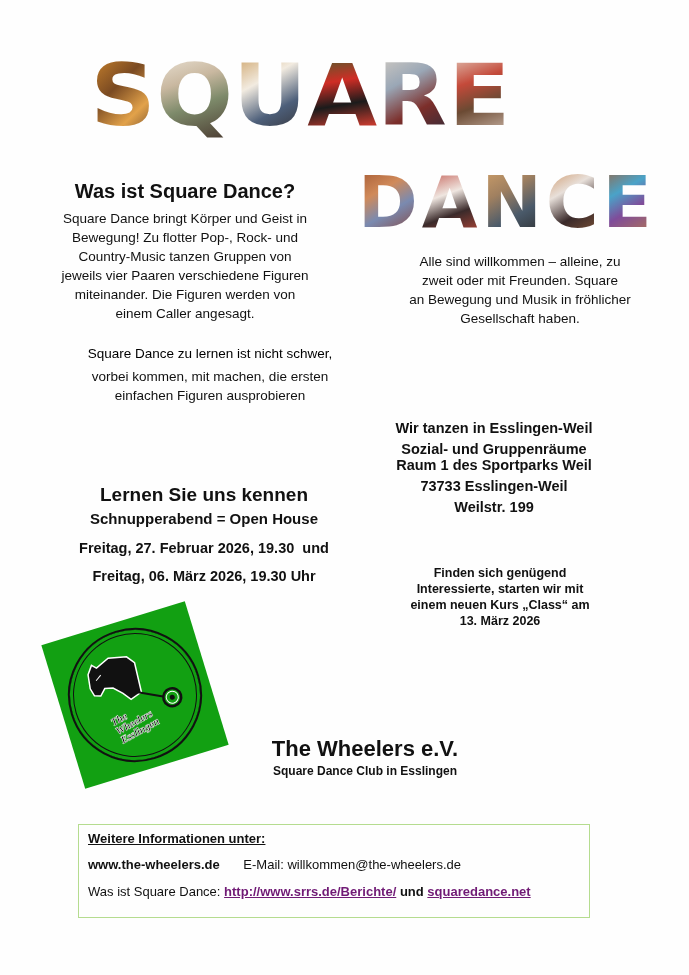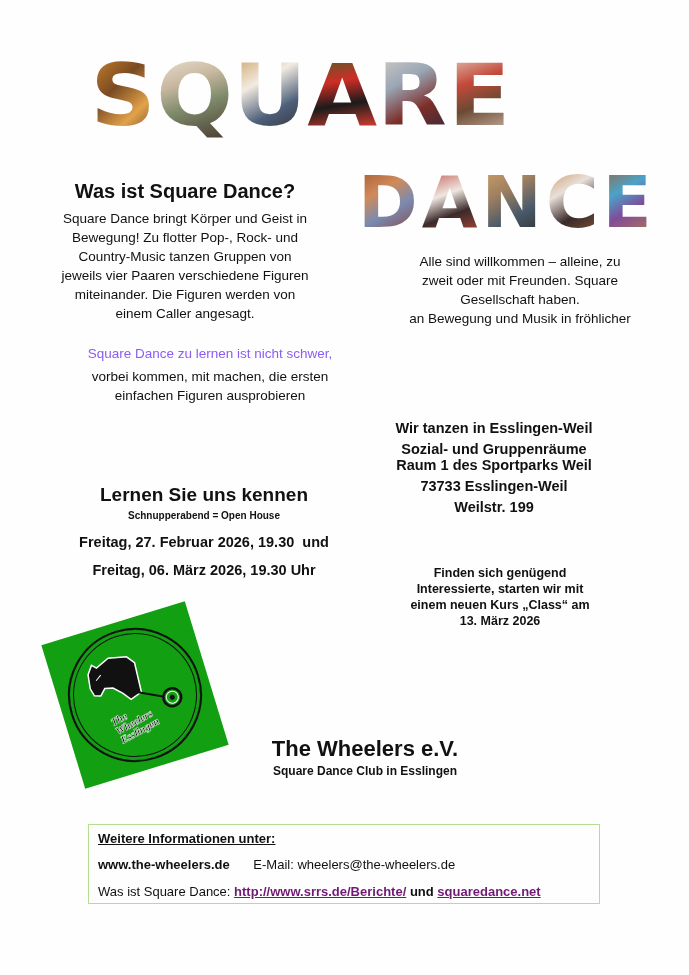--- a/index.html
+++ b/index.html
@@ -38,21 +38,21 @@
   }
   #logo .horse { position: absolute; left: 30px; top: 24px; }
   #logo .logo-text {
     position: absolute; left: 46px; top: 86px; font-family: "Liberation Serif", serif;
     font-style: italic; font-weight: bold; font-size: 10.5px; line-height: 10px;
     color: #111; -webkit-text-stroke: 0.3px #fff; text-shadow: 0 0 1px #fff, 0 0 1px #fff;
     transform: rotate(-12deg);
   }
 
   #info-box {
-    left: 88px; top: 824px; width: 512px; height: 80px;
+    left: 78px; top: 824px; width: 512px; height: 94px;
     border: 1.5px solid #b5dc8f; box-sizing: border-box;
     padding: 6px 9px; font-size: 13px;
   }
   #info-box .row { position: absolute; left: 9px; }
   #info-box a { color: #701a75; font-weight: bold; text-decoration: underline; }
 </style>
 </head>
 <body>
 
 <div class="photo-word" id="word-square">
@@ -80,41 +80,41 @@
     <div>Country-Music tanzen Gruppen von</div>
     <div>jeweils vier Paaren verschiedene Figuren</div>
     <div>miteinander. Die Figuren werden von</div>
     <div>einem Caller angesagt.</div>
   </div>
 </div>
 
 <div class="abs center body14" style="left:370px; top:252px; width:300px;">
   <div>Alle sind willkommen – alleine, zu</div>
   <div>zweit oder mit Freunden. Square</div>
+  <div>an Bewegung und Musik in fröhlicher</div>
   <div>Gesellschaft haben.</div>
-  <div>an Bewegung und Musik in fröhlicher</div>
 </div>
 
 <div class="abs center" style="left:60px; top:338px; width:300px;">
-  <div class="body14" style="margin-top:6px; color:#8b5cf6;">Square Dance zu lernen ist nicht schwer,</div>
+  <div class="body14" style="margin-top:6px; color:#000000;">Square Dance zu lernen ist nicht schwer,</div>
   <div class="body14" style="margin-top:4px;">vorbei kommen, mit machen, die ersten</div>
   <div class="body14">einfachen Figuren ausprobieren</div>
 </div>
 
 <div class="abs center b" style="left:364px; top:420px; width:260px; font-size:14.5px;">
   <div>Wir tanzen in Esslingen-Weil</div>
   <div style="margin-top:5px; line-height:16px;">Sozial- und Gruppenräume</div>
   <div style="line-height:16px;">Raum 1 des Sportparks Weil</div>
   <div style="margin-top:5px;">73733 Esslingen-Weil</div>
   <div style="margin-top:5px;">Weilstr. 199</div>
 </div>
 
 <div class="abs center b" style="left:49px; top:484px; width:310px;">
   <div style="font-size:19px;">Lernen Sie uns kennen</div>
-  <div style="font-size:10px; margin-top:4px;">Schnupperabend = Open House</div>
+  <div style="font-size:15px; margin-top:4px;">Schnupperabend = Open House</div>
   <div style="font-size:14.5px; margin-top:13px; white-space:pre;">Freitag, 27. Februar 2026, 19.30  und</div>
   <div style="font-size:14.5px; margin-top:12px;">Freitag, 06. März 2026, 19.30 Uhr</div>
 </div>
 
 <div class="abs center b" style="left:380px; top:565px; width:240px; font-size:12.5px; line-height:16px;">
   <div>Finden sich genügend</div>
   <div>Interessierte, starten wir mit</div>
   <div>einem neuen Kurs „Class“ am</div>
   <div>13. März 2026</div>
 </div>
@@ -138,21 +138,21 @@
 
 <div class="abs center b" style="left:240px; top:736px; width:250px;">
   <div style="font-size:22px;">The Wheelers e.V.</div>
   <div style="font-size:12px; margin-top:2px;">Square Dance Club in Esslingen</div>
 </div>
 
 <div class="abs" id="info-box">
   <div class="row b" style="top:6px; text-decoration:underline;">Weitere Informationen unter:</div>
   <div class="row" style="top:32px;">
     <span class="b">www.the-wheelers.de</span>
-    <span style="margin-left:20px;">E-Mail: wheelers@the-wheelers.de</span>
+    <span style="margin-left:20px;">E-Mail: willkommen@the-wheelers.de</span>
   </div>
   <div class="row" style="top:59px;">
     <span>Was ist Square Dance:</span>
     <a>http://www.srrs.de/Berichte/</a>
     <span class="b">und</span>
     <a>squaredance.net</a>
   </div>
 </div>
 
 </body></html>

